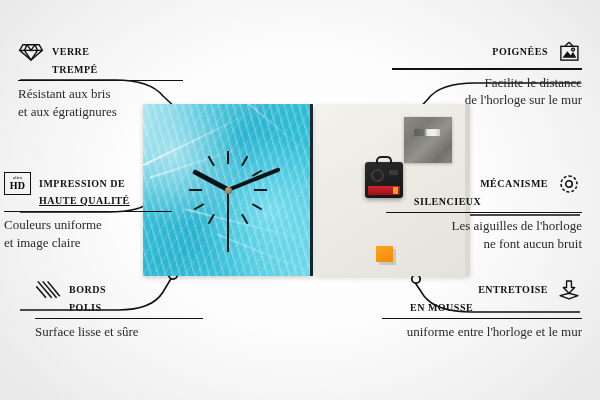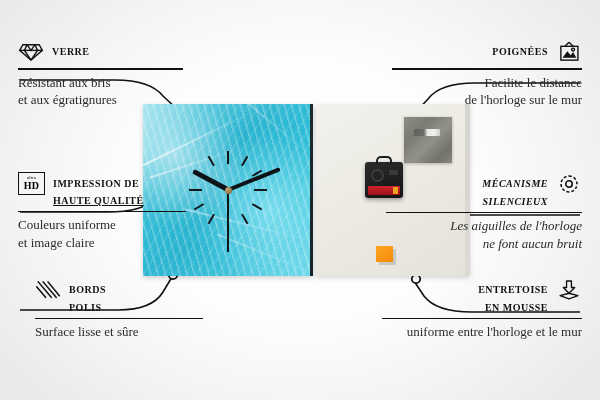--- a/index.html
+++ b/index.html
@@ -149,21 +149,21 @@
   }
   .callout .rule { height:1.6px; background:#111; margin:4px 0 4px; }
   .callout .desc {
     font-family:"Liberation Serif", serif;
     font-size:13px; color:#2a2a2a; line-height:1.35;
   }
   .left .head { justify-content:flex-start; }
   .left .title { text-align:left; }
   .left .desc { text-align:left; }
   .right .head { justify-content:flex-end; }
-  .right .title { text-align:right; }
+  .right .title { text-align:left;margin-left:28px; }
   .right .desc { text-align:right; }
 
   .ico { width:26px; height:24px; flex:0 0 26px; color:#111; }
   .ico svg { display:block; width:100%; height:100%; }
   .ico-hd {
     width:27px; height:23px; flex:0 0 27px;
     border:1.6px solid #111; display:flex; flex-direction:column;
     align-items:center; justify-content:center; line-height:1;
   }
   .ico-hd b { font-size:10px; font-weight:700; letter-spacing:.3px; }
@@ -274,26 +274,27 @@
             <path d="M6 4 H26 L30 11 L16 23 L2 11 Z"></path>
             <path d="M2 11 H30"></path>
               <path d="M11 4 L8 11 L16 23"></path>
               <path d="M21 4 L24 11 L16 23"></path>
             <path d="M11 4 L16 11 L21 4"></path>
           </g>
         </svg>
       </span>
       <span class="title">VERRE</span>
     </div>
+    <div class="title" style="padding-left:34px;">TREMPÉ</div>
     <div class="rule"></div>
     <div class="desc">Résistant aux bris</div>
     <div class="desc">et aux égratignures</div>
   </div>
 
-  <div class="callout left" style="left:18px; top:172px; width:168px;">
+  <div class="callout left" style="left:4px; top:172px; width:168px;">
     <div class="head">
       <span class="ico-hd">
         <s>ultra</s>
         <b>HD</b>
       </span>
       <span class="title">IMPRESSION DE</span>
     </div>
     <div class="title" style="padding-left:35px;text-decoration:underline;">HAUTE QUALITÉ</div>
     <div class="rule"></div>
     <div class="desc">Couleurs uniforme</div>
@@ -331,21 +332,21 @@
             <circle cx="21" cy="10" r="1.8"></circle>
           </g>
         </svg>
       </span>
     </div>
     <div class="rule"></div>
     <div class="desc">Facilite le distance</div>
     <div class="desc">de l'horloge sur le mur</div>
   </div>
 
-  <div class="callout right" style="right:18px; top:172px; width:196px;font-style:italic;">
+  <div class="callout right" style="right:18px; top:172px; width:196px;">
     <div class="head">
       <span class="title">MÉCANISME</span>
       <span class="ico">
         <svg viewBox="0 0 32 26">
           <g fill="none" stroke="currentColor" stroke-width="1.9">
             <path d="M16 3.2 a9.8 9.8 0 1 1 -0.01 0 Z" stroke-dasharray="3.6 2.4"></path>
             <circle cx="16" cy="13" r="4"></circle>
           </g>
         </svg>
       </span>

